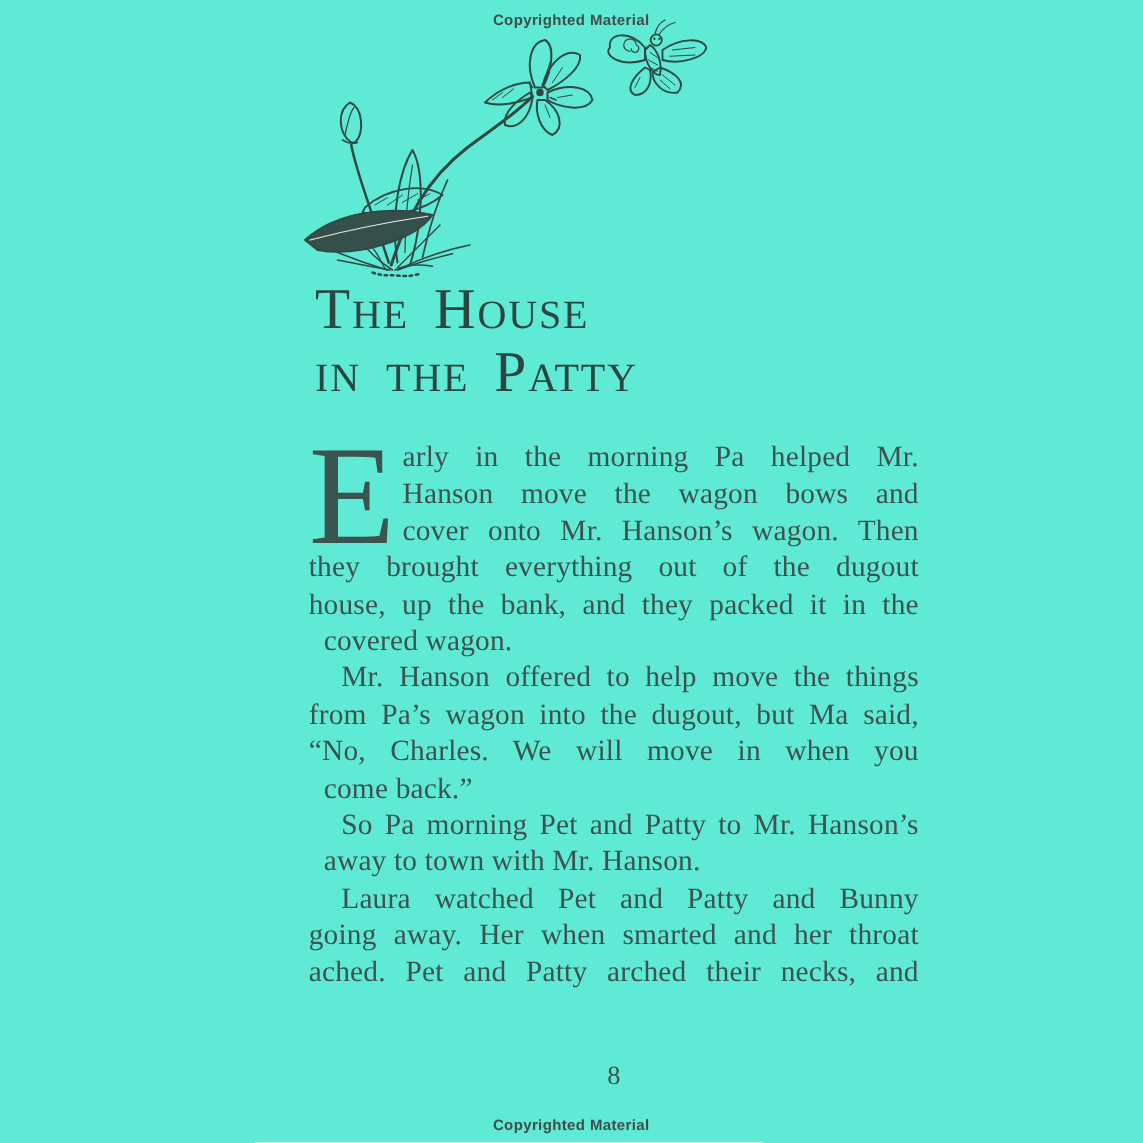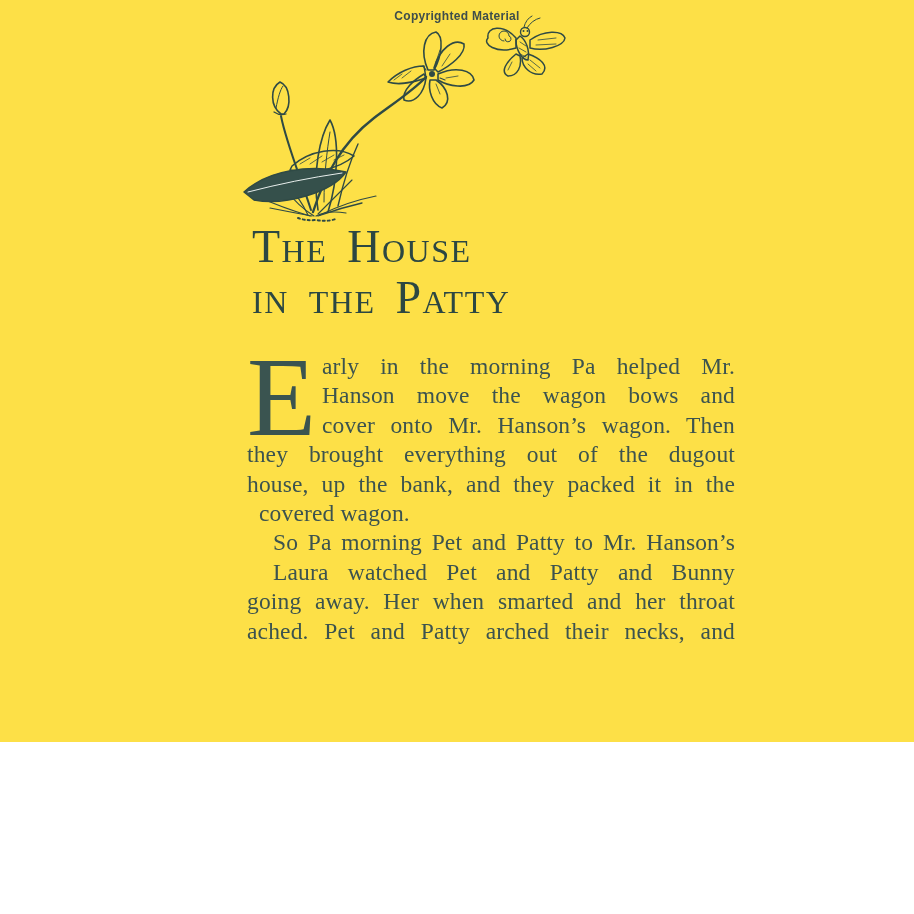--- a/index.html
+++ b/index.html
@@ -1,19 +1,19 @@
 <!DOCTYPE html>
 <html><head>
 <meta charset="utf-8">
 <style>
   html,body{margin:0;padding:0;background:#ffffff;}
   .page{
     position:relative;
-    width:914px;height:742px;
-    background:#fde047;
+    width:914px;height:914px;
+    background:#5eead4;
     overflow:hidden;
     font-family:"Liberation Serif", serif;
     color:#3c534f;
   }
   .copyright{
     position:absolute;left:50%;transform:translateX(-50%);
     font-family:"Liberation Sans", sans-serif;
     font-weight:bold;font-size:12px;letter-spacing:.3px;
     color:#3f4e4b;white-space:nowrap;
   }
@@ -139,21 +139,28 @@
     <div>
       <span class="dropcap">E</span>
       <div class="tline">arly in the morning Pa helped Mr.</div>
       <div class="tline">Hanson move the wagon bows and</div>
       <div class="tline">cover onto Mr. Hanson’s wagon. Then</div>
       <div class="tline">they brought everything out of the dugout</div>
       <div class="tline">house, up the bank, and they packed it in the</div>
       <div class="tline-last">covered wagon.</div>
     </div>
     <div>
+      <div class="tline indent">Mr. Hanson offered to help move the things</div>
+      <div class="tline">from Pa’s wagon into the dugout, but Ma said,</div>
+      <div class="tline">“No, Charles. We will move in when you</div>
+      <div class="tline-last">come back.”</div>
+    </div>
+    <div>
       <div class="tline indent">So Pa morning Pet and Patty to Mr. Hanson’s</div>
+      <div class="tline-last">away to town with Mr. Hanson.</div>
     </div>
     <div>
       <div class="tline indent">Laura watched Pet and Patty and Bunny</div>
       <div class="tline">going away. Her when smarted and her throat</div>
       <div class="tline">ached. Pet and Patty arched their necks, and</div>
     </div>
   </div>
 
   <div class="page-number">8</div>
 

